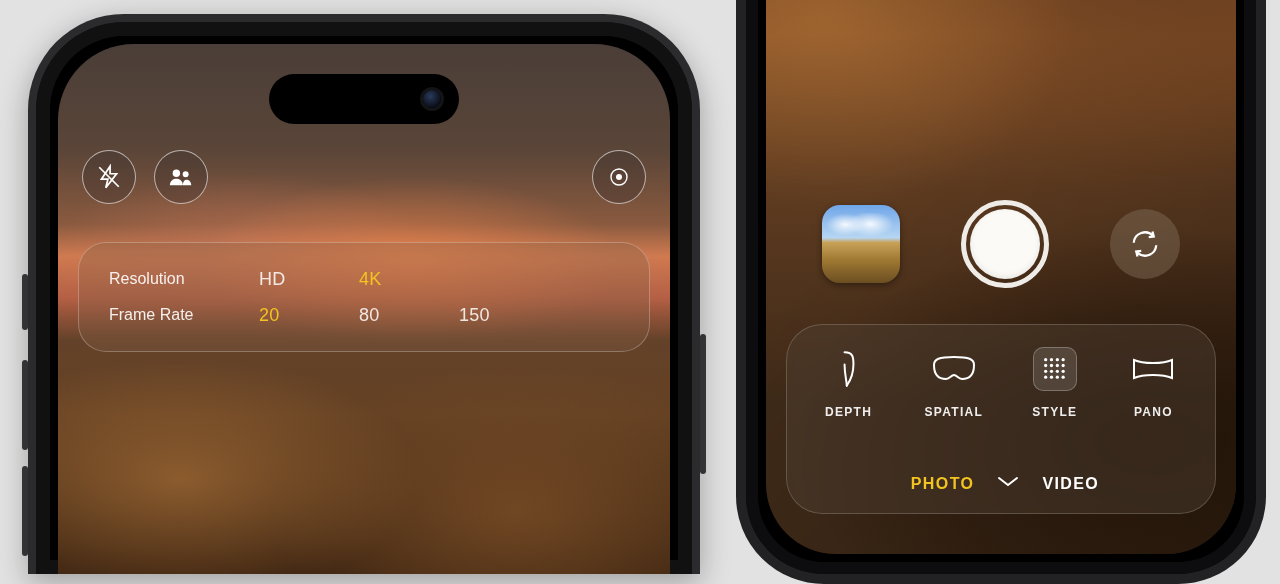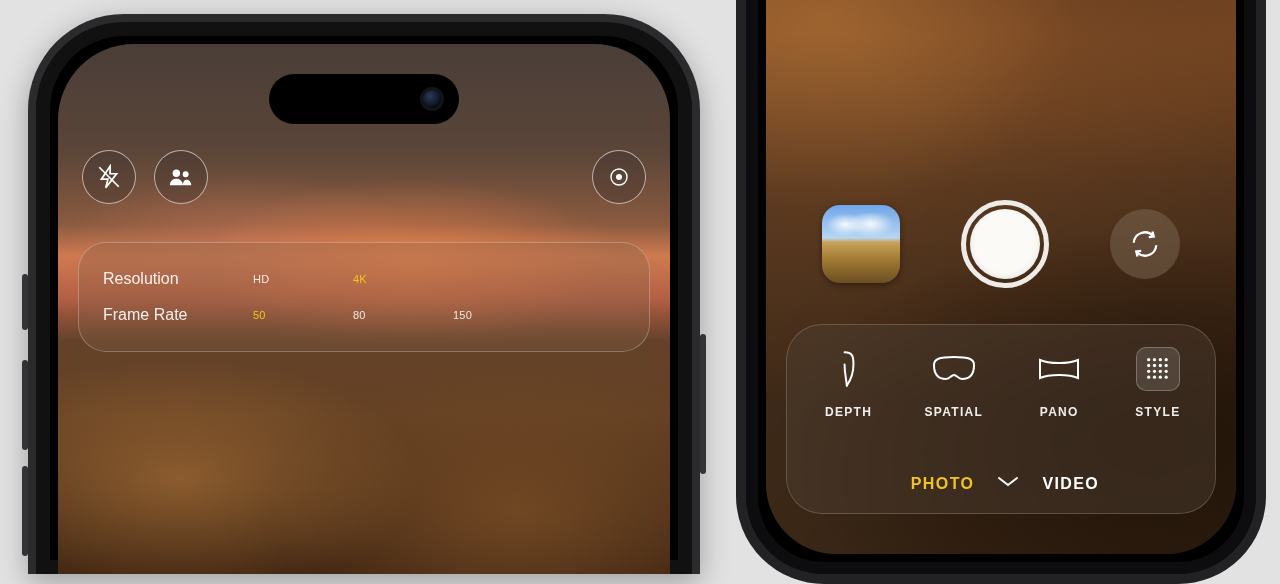--- a/index.html
+++ b/index.html
@@ -91,30 +91,30 @@
 
   .settings-card {
     position: absolute; left: 20px; right: 20px; top: 198px;
     height: 110px;
     border-radius: 28px;
     background: rgba(130,95,70,0.32);
     border: 1px solid rgba(255,255,255,0.25);
     backdrop-filter: blur(6px);
     color: #fff;
     font-size: 16px;
-    padding: 18px 30px 0 24px;
+    padding: 18px 30px 0 30px;
   }
   .settings-row {
     display: grid;
     grid-template-columns: 150px 100px 100px 100px;
     align-items: center;
     height: 36px;
   }
   .settings-row .label { color: rgba(255,255,255,0.9); font-size: 16px; }
-  .opt { color: rgba(255,255,255,0.85); font-size: 11px; letter-spacing: .2px; }
+  .opt { color: rgba(255,255,255,0.85); font-size: 18px; letter-spacing: .2px; }
   .opt.sel { color: #f2c321; font-weight: 400; }
 
   
   .phone-right {
     position: absolute;
     left: 736px; top: -240px;
     width: 540px; height: 824px;
   }
   .phone-right .frame {
     position: absolute; left: 0; top: 0; width: 530px; height: 824px;
@@ -258,21 +258,21 @@
 
       <div class="settings-card">
         <div class="settings-row">
           <span class="label">Resolution</span>
           <span class="opt">HD</span>
           <span class="opt sel">4K</span>
           <span></span>
         </div>
         <div class="settings-row">
           <span class="label">Frame Rate</span>
-          <span class="opt sel">50</span>
+          <span class="opt sel">20</span>
           <span class="opt">80</span>
           <span class="opt">150</span>
         </div>
       </div>
     </div>
   </div>
 </div>
 
 <div class="phone-right">
   <div class="frame">
@@ -305,28 +305,20 @@
             </div>
             <span class="label">DEPTH</span>
           </div>
           <div class="mode">
             <div class="iconwrap">
               <svg width="48" height="28" viewBox="0 0 48 28" stroke="#fff" stroke-width="2" fill="none">
                 <path d="M4 10 C4 4 9 2 24 2 C39 2 44 4 44 10 C44 20 40 24 32 24 C28 24 27 20 24 20 C21 20 20 24 16 24 C8 24 4 20 4 10 Z"></path>
               </svg>
             </div>
             <span class="label">SPATIAL</span>
-          </div>
-          <div class="mode">
-            <div class="iconwrap">
-              <svg width="44" height="28" viewBox="0 0 44 28" stroke="#fff" stroke-width="2" fill="none">
-                <path d="M3 5 C3 5 3 23 3 23 C12 19 32 19 41 23 C41 23 41 5 41 5 C32 9 12 9 3 5 Z"></path>
-              </svg>
-            </div>
-            <span class="label">PANO</span>
           </div>
           <div class="mode style">
             <div class="iconwrap">
               <svg width="28" height="28" viewBox="0 0 24 24">
                 <g fill="#fff">
                   <circle cx="4" cy="4" r="1.4"></circle>
                     <circle cx="9" cy="4" r="1.4"></circle>
                     <circle cx="14" cy="4" r="1.4"></circle>
                     <circle cx="19" cy="4" r="1.4"></circle>
                   <circle cx="4" cy="9" r="1.4"></circle>
@@ -339,20 +331,28 @@
                     <circle cx="19" cy="14" r="1.4"></circle>
                   <circle cx="4" cy="19" r="1.4"></circle>
                     <circle cx="9" cy="19" r="1.4"></circle>
                     <circle cx="14" cy="19" r="1.4"></circle>
                     <circle cx="19" cy="19" r="1.4"></circle>
                 </g>
               </svg>
             </div>
             <span class="label">STYLE</span>
           </div>
+          <div class="mode">
+            <div class="iconwrap">
+              <svg width="44" height="28" viewBox="0 0 44 28" stroke="#fff" stroke-width="2" fill="none">
+                <path d="M3 5 C3 5 3 23 3 23 C12 19 32 19 41 23 C41 23 41 5 41 5 C32 9 12 9 3 5 Z"></path>
+              </svg>
+            </div>
+            <span class="label">PANO</span>
+          </div>
         </div>
 
         <div class="capture-toggle">
           <span class="photo">PHOTO</span>
           <span class="chev">
             <svg width="24" height="14" viewBox="0 0 24 14" stroke-width="2" stroke-linecap="round">
               <polyline points="3 3 12 10 21 3"></polyline>
             </svg>
           </span>
           <span class="video">VIDEO</span>

